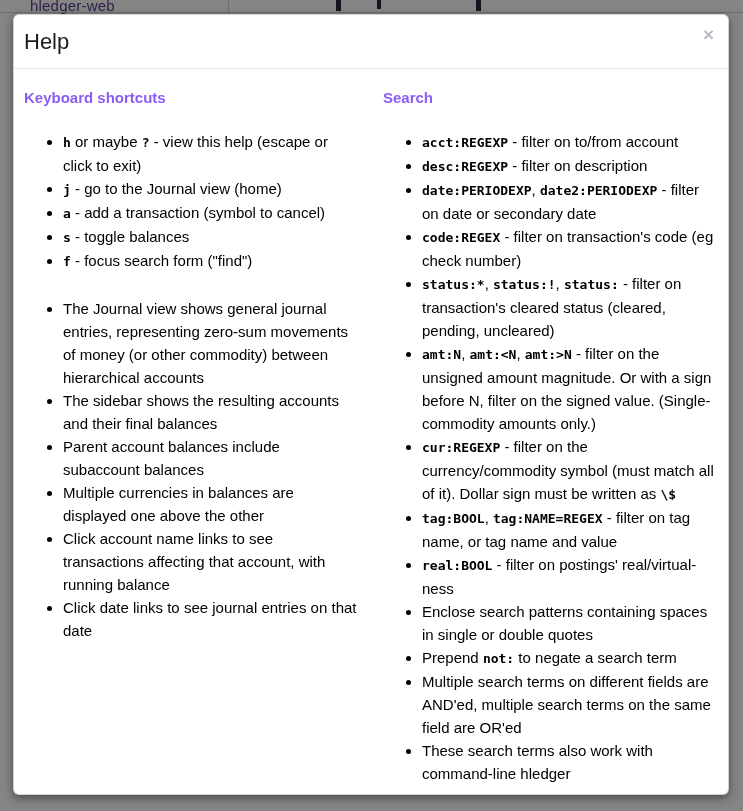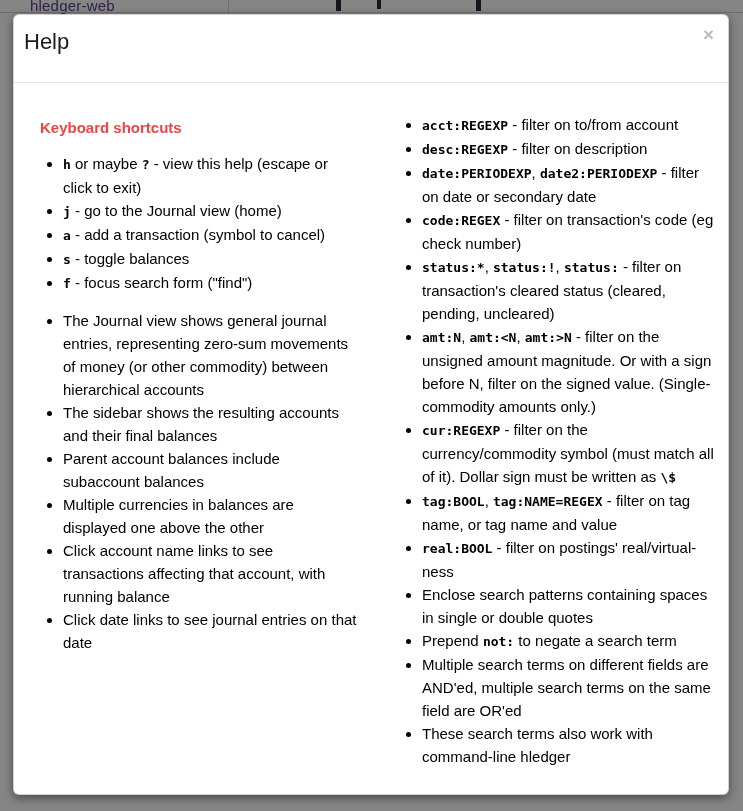--- a/index.html
+++ b/index.html
@@ -41,21 +41,21 @@
     position: absolute; left: 13px; top: 14px;
     width: 716px; height: 781px;
     background: #ffffff;
     border-radius: 6px;
     border: 1px solid rgba(0,0,0,0.18);
     box-shadow: 0 3px 10px rgba(0,0,0,0.45);
     overflow: hidden;
   }
   .modal-header {
     position: relative;
-    padding: 12px 10px 25px 10px;
+    padding: 12px 10px 11px 10px;
     border-bottom: 1px solid #e5e5e5;
   }
   .modal-title {
     margin: 0;
     font-size: 22px; font-weight: 400; line-height: 30px;
     color: #1b1b1b;
   }
   .close-btn {
     position: absolute; right: 12px; top: 8px;
     background: none; border: 0; padding: 2px;
@@ -65,28 +65,28 @@
   }
   .modal-body {
     display: flex;
     padding: 20px 10px 24px 10px;
   }
   .col { width: 50%; }
   .col-right { padding-left: 12px; }
   .col-left  { padding-right: 14px; }
 
   .section-heading {
-    margin: 16px;
-    font-size: 15px; font-weight: 700; color: #ef4444;
+    margin: 0;
+    font-size: 15px; font-weight: 700; color: #8b5cf6;
     line-height: 17px;
   }
   .section + .section .section-heading { margin-top: 15px; }
 
   ul.help-list {
-    margin: 10px 0 14px 0;
+    margin: 24px 0 14px 0;
     padding-left: 39px;
     list-style-type: disc;
   }
   ul.help-list li {
     font-size: 15px;
     line-height: 23px;
     color: #000;
   }
   code {
     font-family: "DejaVu Sans Mono", "Liberation Mono", monospace;
@@ -131,20 +131,21 @@
             <li><span>The sidebar shows the resulting accounts and their final balances</span></li>
             <li><span>Parent account balances include subaccount balances</span></li>
             <li><span>Multiple currencies in balances are displayed one above the other</span></li>
             <li><span>Click account name links to see transactions affecting that account, with running balance</span></li>
             <li><span>Click date links to see journal entries on that date</span></li>
           </ul>
       </div>
     </div>
     <div class="col col-right">
       <div class="section">
+        <h3 class="section-heading">Search</h3>
         <ul class="help-list">
             <li><code>acct:REGEXP</code><span> - filter on to/from account</span></li>
             <li><code>desc:REGEXP</code><span> - filter on description</span></li>
             <li><code>date:PERIODEXP</code><span>, </span><code>date2:PERIODEXP</code><span> - filter on date or secondary date</span></li>
             <li><code>code:REGEX</code><span> - filter on transaction's code (eg check number)</span></li>
             <li><code>status:*</code><span>, </span><code>status:!</code><span>, </span><code>status:</code><span> - filter on transaction's cleared status (cleared, pending, uncleared)</span></li>
             <li><code>amt:N</code><span>, </span><code>amt:&lt;N</code><span>, </span><code>amt:&gt;N</code><span> - filter on the unsigned amount magnitude. Or with a sign before N, filter on the signed value. (Single-commodity amounts only.)</span></li>
             <li><code>cur:REGEXP</code><span> - filter on the currency/commodity symbol (must match all of it). Dollar sign must be written as </span><code>\$</code></li>
             <li><code>tag:BOOL</code><span>, </span><code>tag:NAME=REGEX</code><span> - filter on tag name, or tag name and value</span></li>
             <li><code>real:BOOL</code><span> - filter on postings' real/virtual-ness</span></li>

